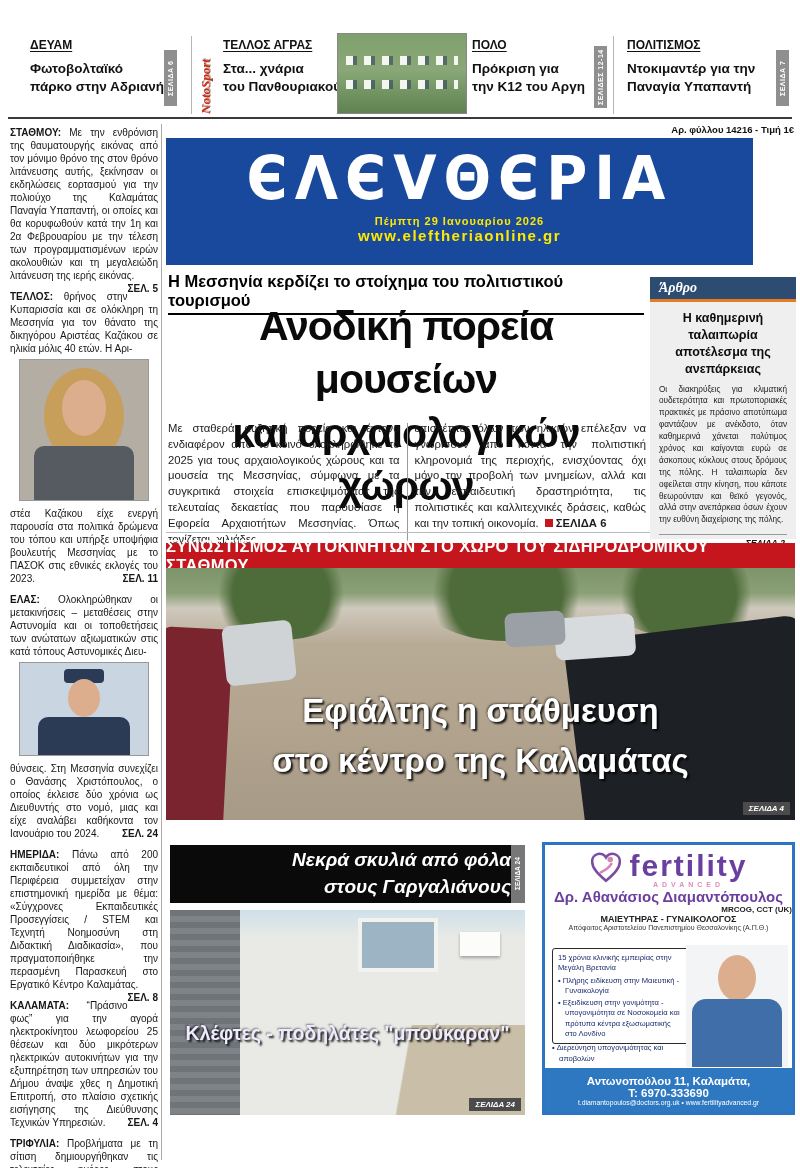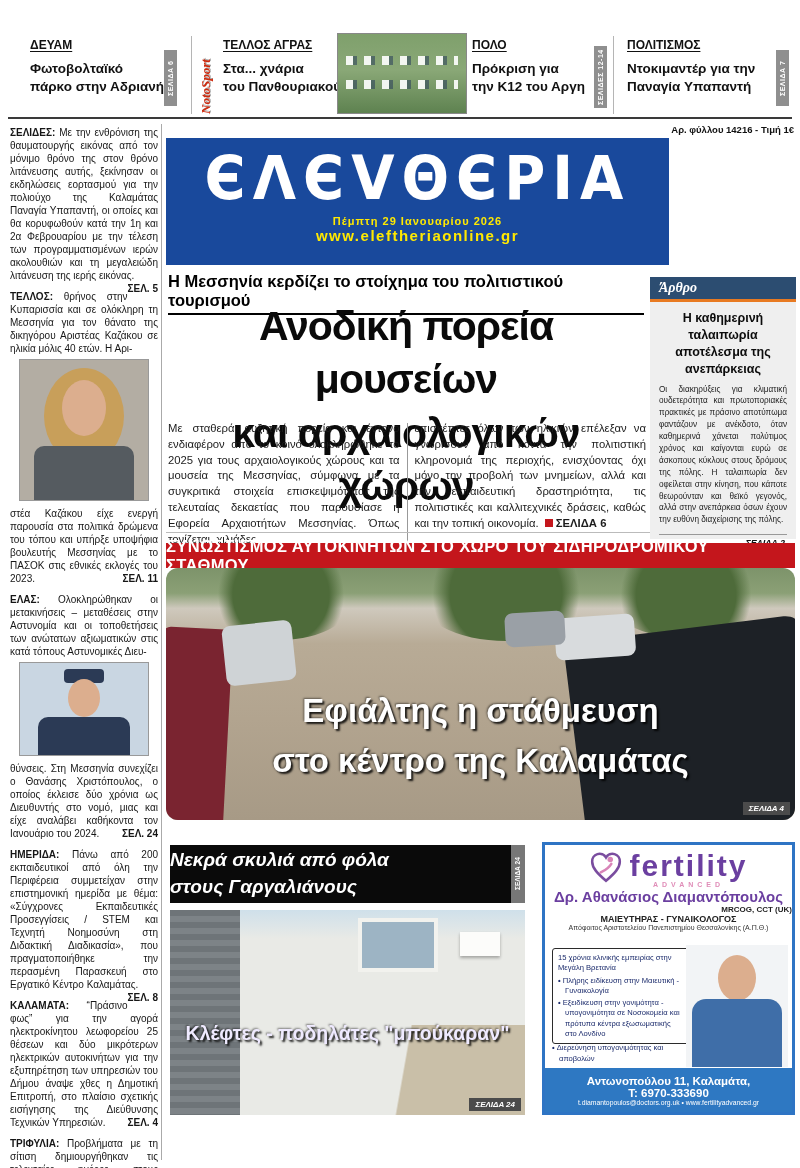--- a/index.html
+++ b/index.html
@@ -64,21 +64,21 @@
   
   .redbar{background:#c4161c;color:#fff;font-weight:bold;font-size:16.5px;letter-spacing:.4px;
           display:flex;align-items:center;justify-content:center;}
   .bigphoto{background:linear-gradient(180deg,#7d936a 0%,#8ba076 10%,#cfc9bd 16%,#b8ab96 30%,#b2a48f 60%,#a79a86 100%);overflow:hidden;}
   .blob{position:absolute;border-radius:50%;background:radial-gradient(circle,#4e6b3a 0 55%,rgba(78,107,58,0) 72%);}
   .car{position:absolute;border-radius:8px;}
   .ovl{color:#fff;font-weight:bold;text-align:center;
        text-shadow:2px 2px 2px rgba(0,0,0,.85),-1px -1px 2px rgba(0,0,0,.45);}
   .pbadge{background:#4b4b4b;color:#fff;font-size:8px;font-weight:bold;font-style:italic;padding:2px 6px;}
   .dogsbox{background:#0a0a0a;color:#fff;font-style:italic;font-weight:bold;font-size:19px;
-           text-align:left;line-height:1.4;display:flex;flex-direction:column;justify-content:center;}
+           text-align:right;line-height:1.4;display:flex;flex-direction:column;justify-content:center;}
   .dogs-stripe{position:absolute;top:0;right:0;bottom:0;width:14px;background:#777;color:#fff;
                font-size:6.5px;font-weight:bold;font-style:normal;writing-mode:vertical-rl;transform:rotate(180deg);
                display:flex;align-items:center;justify-content:center;}
   .ktelphoto{background:linear-gradient(180deg,#cfe0ea 0%,#e9eae6 14%,#e9eae6 100%);overflow:hidden;}
 
   
   .ad{border:3px solid #2e74c4;background:#fff;}
   .ad-brand{color:#6b3fa0;font-size:30px;font-weight:bold;letter-spacing:2px;line-height:1;}
   .ad-brand-sub{color:#e08db8;font-size:7px;font-weight:bold;letter-spacing:4px;}
   .ad-doctor{color:#6b3fa0;font-size:15px;font-weight:bold;text-align:center;}
@@ -134,21 +134,21 @@
     <div>Παναγία Υπαπαντή</div>
   </div>
   <div class="abs vbadge" style="left:776px;top:50px;width:13px;height:56px;">ΣΕΛΙΔΑ 7</div>
 
   <div class="abs strip-rule" style="left:8px;top:117px;width:784px;"></div>
 
   <div class="abs vline" style="left:161px;top:124px;height:1036px;"></div>
 
   <div class="abs sb" style="left:10px;top:126px;width:148px;">
     <p>
-      <span class="sb-label">ΣΕΛΙΔΕΣ:</span>
+      <span class="sb-label">ΣΤΑΘΜΟΥ:</span>
       <span>Με την ενθρόνιση της θαυματουργής εικόνας από τον μόνιμο θρόνο της στον θρόνο λιτάνευσης αυτής, ξεκίνησαν οι εκδηλώσεις εορτασμού για την πολιούχο της Καλαμάτας Παναγία Υπαπαντή, οι οποίες και θα κορυφωθούν κατά την 1η και 2α Φεβρουαρίου με την τέλεση των προγραμματισμένων ιερών ακολουθιών και τη μεγαλειώδη λιτάνευση της ιερής εικόνας.</span>
       <span class="sb-page">ΣΕΛ. 5</span>
     </p>
     <p style="margin-bottom:2px;">
       <span class="sb-label">ΤΕΛΛΟΣ:</span>
       <span>θρήνος στην Κυπαρισσία και σε ολόκληρη τη Μεσσηνία για τον θάνατο της δικηγόρου Αριστέας Καζάκου σε ηλικία μόλις 40 ετών. Η Αρι-</span>
     </p>
     <div class="sb-photo" style="height:140px;background:#b3ada3;">
       <div class="ph-hair" style="left:24px;top:8px;width:80px;height:96px;"></div>
       <div class="ph-face" style="left:42px;top:20px;width:44px;height:56px;"></div>
@@ -184,21 +184,21 @@
     <p>
       <span class="sb-label">ΤΡΙΦΥΛΙΑ:</span>
       <span>Προβλήματα με τη σίτιση δημιουργήθηκαν τις τελευταίες ημέρες στους Παιδικούς Σταθμούς της Τριφυλίας με αποτέλεσμα να υπάρχει αναστάτωση στους γονείς. Ωστόσο το όλο ζήτημα αναμένεται να λυθεί άμεσα, καθώς αναμένεται (ίσως και σήμερα) να υπογραφεί η σύμβαση με το νέο προμηθευτή και να ξεκινήσει άμεσα η ομαλοποίηση της κατάστασης.</span>
       
     </p>
   </div>
 
   <div class="abs contact" style="left:168px;top:140px;margin-top:36px;">Τηλ. 2721021421, email: elefkim@gmail.com</div>
   <div class="abs contact" style="right:6px;top:124px;">Αρ. φύλλου 14216 - Τιμή 1€</div>
 
-  <div class="abs banner" style="left:166px;top:138px;width:503px;height:127px;">
+  <div class="abs banner" style="left:166px;top:138px;width:587px;height:127px;">
     <div class="logo">ЄΛЄVΘЄΡΙΑ</div>
     <div class="m-date">Πέμπτη 29 Ιανουαρίου 2026</div>
     <div class="m-site">www.eleftheriaonline.gr</div>
   </div>
 
   <div class="abs kicker" style="left:168px;top:272px;width:476px;">Η Μεσσηνία κερδίζει το στοίχημα του πολιτιστικού τουρισμού</div>
   <div class="abs headline" style="left:164px;top:300px;width:484px;">
     <div>Ανοδική πορεία μουσείων</div>
     <div>και αρχαιολογικών χώρων</div>
   </div>
@@ -214,21 +214,21 @@
 
   <div class="abs arthro" style="left:650px;top:277px;width:146px;height:262px;">
     <div class="arthro-head">Άρθρο</div>
     <div class="arthro-title">Η καθημερινή ταλαιπωρία αποτέλεσμα της ανεπάρκειας</div>
     <div class="arthro-body">Οι διακηρύξεις για κλιματική ουδετερότητα και πρωτοποριακές πρακτικές με πράσινο αποτύπωμα φαντάζουν με ανέκδοτο, όταν καθημερινά χάνεται πολύτιμος χρόνος και καίγονται ευρώ σε άσκοπους κύκλους στους δρόμους της πόλης. Η ταλαιπωρία δεν οφείλεται στην κίνηση, που κάποτε θεωρούνταν και θεϊκό γεγονός, αλλά στην ανεπάρκεια όσων έχουν την ευθύνη διαχείρισης της πόλης.</div>
     <div class="arthro-foot">ΣΕΛΙΔΑ 2</div>
   </div>
 
   <div class="abs redbar" style="left:166px;top:543px;width:629px;height:25px;">ΣΥΝΩΣΤΙΣΜΟΣ ΑΥΤΟΚΙΝΗΤΩΝ ΣΤΟ ΧΩΡΟ ΤΟΥ ΣΙΔΗΡΟΔΡΟΜΙΚΟΥ ΣΤΑΘΜΟΥ</div>
 
-  <div class="abs bigphoto" style="left:166px;top:568px;width:629px;height:252px;border-radius:12px;">
+  <div class="abs bigphoto" style="left:166px;top:568px;width:629px;height:252px;">
     <div class="blob" style="left:40px;top:-18px;width:150px;height:90px;"></div>
     <div class="blob" style="left:250px;top:-22px;width:180px;height:95px;"></div>
     <div class="blob" style="left:440px;top:-15px;width:160px;height:85px;"></div>
     <div class="car" style="left:-8px;top:60px;width:70px;height:200px;background:#7a2430;transform:rotate(3deg);"></div>
     <div class="car" style="left:58px;top:55px;width:70px;height:60px;background:#cfd3d6;transform:rotate(-6deg);"></div>
     <div class="car" style="right:-20px;top:60px;width:240px;height:210px;background:#1d2126;transform:rotate(-7deg);border-radius:18px;"></div>
     <div class="car" style="right:160px;top:48px;width:80px;height:42px;background:#d8dbdd;transform:rotate(-4deg);"></div>
     <div class="car" style="right:230px;top:44px;width:60px;height:34px;background:#9aa0a6;transform:rotate(-3deg);"></div>
     <div class="abs ovl" style="left:0;right:0;top:118px;font-size:33px;line-height:1.5;z-index:5;">
       <div>Εφιάλτης η στάθμευση</div>

